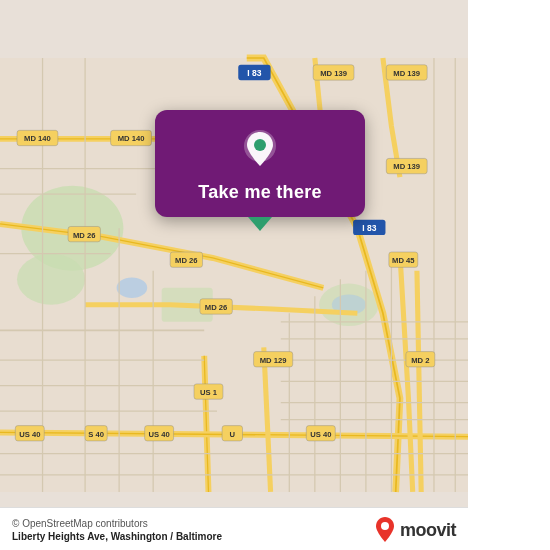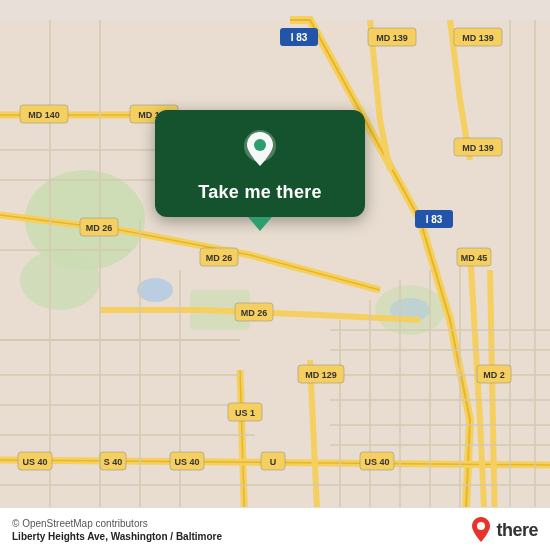--- a/index.html
+++ b/index.html
@@ -6,41 +6,41 @@
 
     body {
       width: 550px;
       height: 550px;
       overflow: hidden;
       font-family: Arial, sans-serif;
       position: relative;
     }
 
     #map-container {
-      width: 550px;
+      width: 468px;
       height: 550px;
       position: relative;
       background-color: #e8e0d8;
     }
 
     
     #map-svg {
       width: 100%;
       height: 100%;
       position: absolute;
       top: 0; left: 0;
     }
 
     
     #popup-card {
       position: absolute;
       top: 110px;
       left: 155px;
       width: 210px;
-      background: #14532d;
+      background: #701a75;
       border-radius: 12px;
       padding: 18px 16px 14px;
       display: flex;
       flex-direction: column;
       align-items: center;
       box-shadow: 0 4px 16px rgba(0,0,0,0.35);
       z-index: 10;
     }
 
     #popup-pin-icon {
@@ -271,17 +271,17 @@
       <span id="osm-credit">© OpenStreetMap contributors</span>
       <span id="location-label">Liberty Heights Ave, Washington / Baltimore</span>
     </div>
 
     <div id="moovit-logo">
 
       <svg id="moovit-pin" viewBox="0 0 22 28" xmlns="http://www.w3.org/2000/svg">
         <path d="M11 1 C6 1 2 5 2 10 C2 16 11 26 11 26 C11 26 20 16 20 10 C20 5 16 1 11 1 Z" fill="#e8332a"></path>
         <circle cx="11" cy="10" r="4" fill="white"></circle>
       </svg>
-      <span id="moovit-text">there</span>
+      <span id="moovit-text">moovit</span>
     </div>
   </div>
 
 </div>
 
 </body></html>

